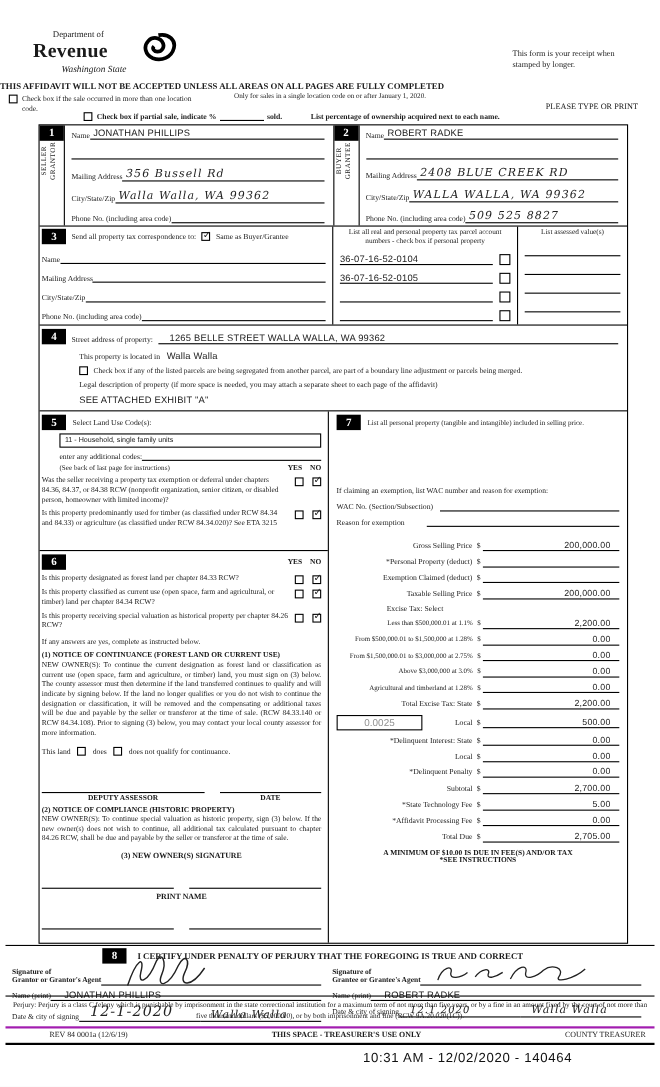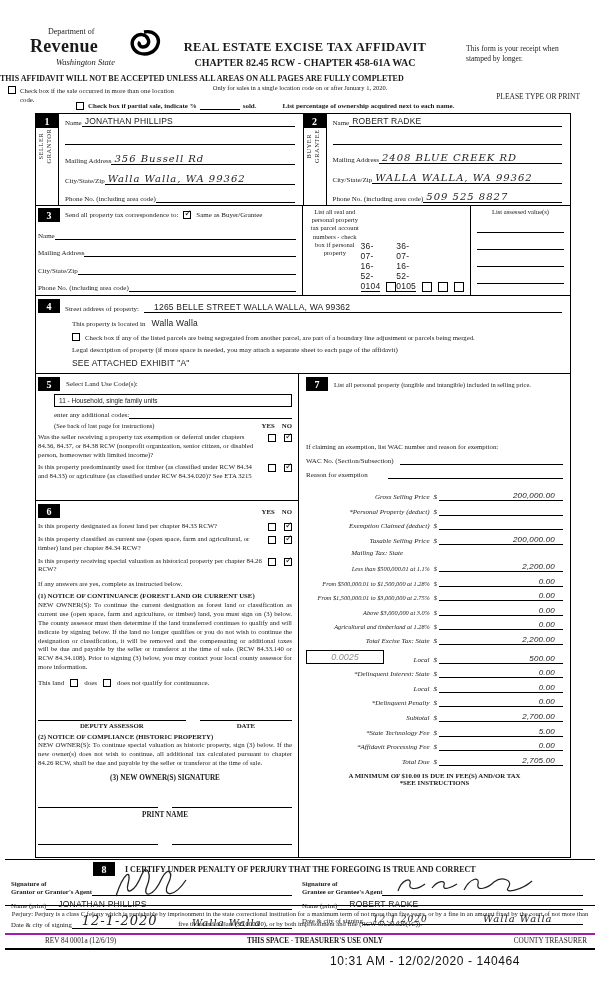--- a/index.html
+++ b/index.html
@@ -47,21 +47,21 @@
   .party { flex:1; display:flex; position:relative; }
   .party.left { border-right:1px solid #000; }
   .party .side { width:23px; border-right:1px solid #000; position:relative; flex:none; }
   .party .side .badge { position:absolute; top:0; left:0; width:22px; }
   .party .fields { flex:1; padding:2px 8px 2px 6px; display:flex; flex-direction:column; justify-content:space-between; }
   
   .row3 { display:flex; height:90px; border-bottom:1px solid #000; }
   .s3left { width:267px; border-right:1px solid #000; padding:2px 6px 3px 2px;
             display:flex; flex-direction:column; justify-content:space-between; }
   .s3mid { width:168px; border-right:1px solid #000; padding:2px 6px 3px 6px;
-           display:flex; flex-direction:row; }
+           display:flex; flex-direction:column; }
   .s3right { flex:1; padding:2px 6px 3px 6px; display:flex; flex-direction:column; }
   .s3head { font-size:6.6px; text-align:center; line-height:1.25; }
   .parcelrow { display:flex; align-items:flex-end; margin-top:6px; }
   .parcelrow .pline { flex:1; border-bottom:1px solid #000; min-height:11px; }
   .parcelrow .cb { width:10px; height:10px; margin-left:6px; }
   .avline { border-bottom:1px solid #000; min-height:11px; margin-top:6px; }
   
   .row4 { height:78px; border-bottom:1px solid #000; padding:3px 8px 3px 2px; }
   
   .rowcols { display:flex; }
@@ -71,21 +71,21 @@
   .sec6 { height:356px; padding:3px 6px 4px 2px; position:relative; }
   .qrow { display:flex; margin-top:4px; }
   .qrow .qtxt { flex:1; font-size:6.8px; line-height:1.3; padding-right:6px; }
   .qrow .cbpair { display:flex; gap:8px; padding-top:1px; }
   .yesno { display:flex; gap:7px; font-size:6.8px; font-weight:bold; justify-content:flex-end; }
   .body68 { font-size:6.8px; line-height:1.3; text-align:justify; }
   .luc-box { border:1px solid #000; margin:3px 0 2px 16px; padding:2px 4px;
              font-family:"Liberation Sans", sans-serif; font-size:6.5px; }
   .sigline { border-bottom:1px solid #000; min-height:12px; }
   
-  .finrow { display:flex; align-items:flex-end; margin-top:4.6px; font-size:7px;font-style:italic; }
+  .finrow { display:flex; align-items:center; margin-top:4.6px; font-size:7px; }
   .finrow .flab { flex:1; text-align:right; white-space:nowrap; }
   .finrow .dollar { margin:0 2px 0 4px; }
   .finrow .fline { width:124px; border-bottom:1px solid #000; text-align:right; padding:0 8px 0 2px; min-height:10px; }
   .finrow .fline .typed { font-size:8px; }
   .ratebox { border:1px solid #000; width:78px; text-align:center; color:#909090;
              font-family:"Liberation Sans", sans-serif; font-size:9px; padding:1px 0; margin-right:6px; flex:none; }
   
   .sec8 { position:absolute; left:5px; top:859px; width:590px; border-top:1px solid #000; padding:2px 4px 0 4px; }
   .certify { display:flex; align-items:center; gap:10px; font-size:8px; font-weight:bold; margin-left:84px; }
   .sighalves { display:flex; margin-top:1px; }
@@ -108,24 +108,20 @@
 
   <div class="logo">
     <div class="dep">Department of</div>
     <div class="rev">Revenue</div>
     <svg width="36" height="30" viewBox="0 0 36 30">
       <path d="M18,3 C28,1 34,8 32,15 C30,23 21,27 13,24 C6,21 4,13 9,8 C13,4 20,5 22,10 C24,14 21,18 17,18 C14,18 12,15 14,13" fill="none" stroke="#000" stroke-width="3.4"></path>
     </svg>
     <div class="ws">Washington State</div>
   </div>
 
-  <div class="titleblk">
-    <div class="t1">REAL ESTATE EXCISE TAX AFFIDAVIT</div>
-    <div class="t2">CHAPTER 82.45 RCW - CHAPTER 458-61A WAC</div>
-  </div>
 
   <div class="receipt">This form is your receipt when stamped by longer.</div>
   <div class="warnline">THIS AFFIDAVIT WILL NOT BE ACCEPTED UNLESS ALL AREAS ON ALL PAGES ARE FULLY COMPLETED</div>
   <div class="onlynote">Only for sales in a single location code on or after January 1, 2020.</div>
 
   <div class="multiloc">
     <span class="cb">
         <span></span>
       </span>
     <span>Check box if the sale occurred in more than one location code.</span>
@@ -445,21 +441,21 @@
             <span class="flab">Exemption Claimed (deduct)</span>
               <span class="dollar">$</span>
             <span class="fline"><span class="typed"></span></span>
           </div>
           <div class="finrow">
             <span class="flab">Taxable Selling Price</span>
               <span class="dollar">$</span>
             <span class="fline"><span class="typed">200,000.00</span></span>
           </div>
           <div class="finrow" style="margin-right:160px;">
-            <span class="flab">Mailing Tax: State</span>
+            <span class="flab">Excise Tax: Select</span>
           </div>
           <div class="finrow" style="font-size:6.3px;">
             <span class="flab">Less than $500,000.01 at 1.1%</span>
               <span class="dollar">$</span>
             <span class="fline"><span class="typed">2,200.00</span></span>
           </div>
           <div class="finrow" style="font-size:6.3px;">
             <span class="flab">From $500,000.01 to $1,500,000 at 1.28%</span>
               <span class="dollar">$</span>
             <span class="fline"><span class="typed">0.00</span></span>

